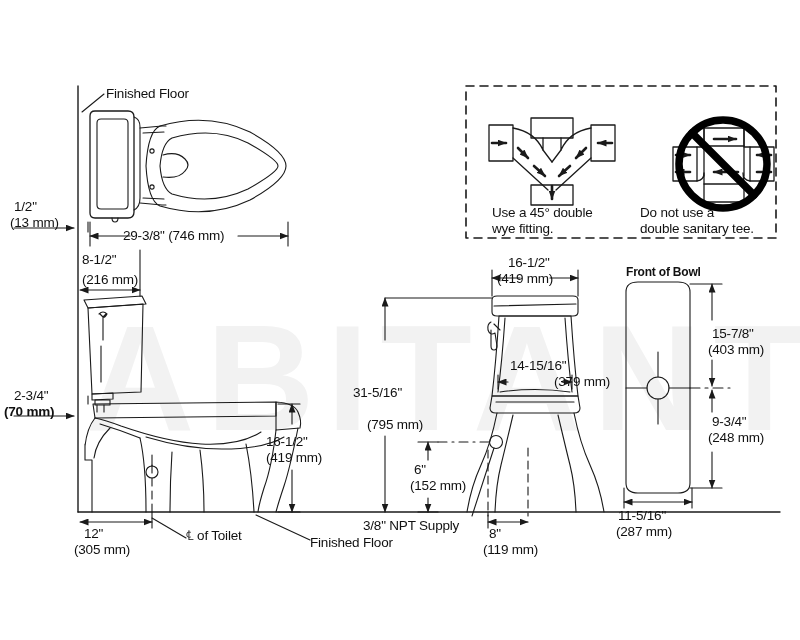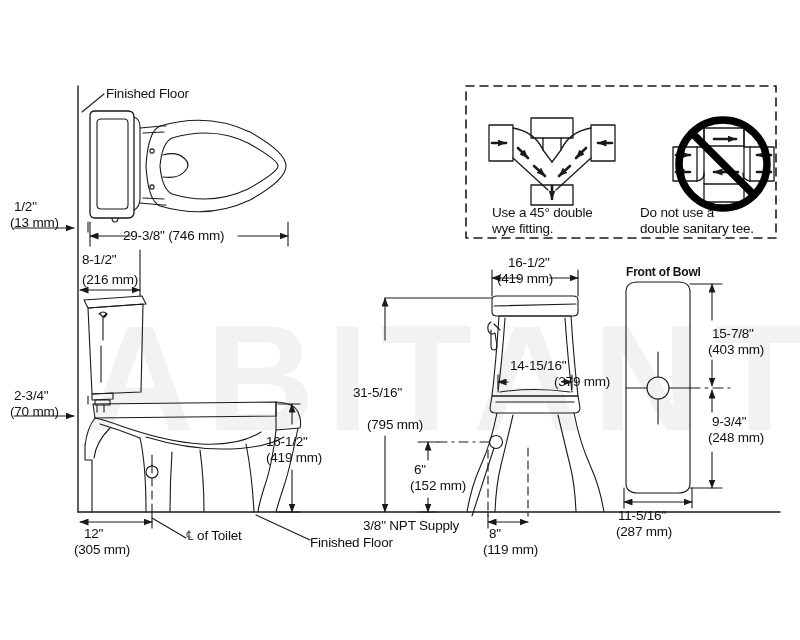--- a/index.html
+++ b/index.html
@@ -316,21 +316,21 @@
 
   <div class="lbl" style="left:14px; top:199px;">1/2"</div>
   <div class="lbl" style="left:10px; top:215px;">(13 mm)</div>
 
   <div class="lbl" style="left:123px; top:228px;">29-3/8" (746 mm)</div>
 
   <div class="lbl" style="left:82px; top:252px;">8-1/2"</div>
   <div class="lbl" style="left:82px; top:272px;text-align:center;">(216 mm)</div>
 
   <div class="lbl" style="left:14px; top:388px;">2-3/4"</div>
-  <div class="lbl" style="left:10px; top:404px;">(70 mm)</div>
+  <div class="lbl" style="left:4px; top:404px;font-weight:bold;">(70 mm)</div>
 
   <div class="lbl" style="left:266px; top:434px;">16-1/2"</div>
   <div class="lbl" style="left:266px; top:450px;">(419 mm)</div>
 
   <div class="lbl" style="left:84px; top:526px;">12"</div>
   <div class="lbl" style="left:74px; top:542px;">(305 mm)</div>
 
   <div class="lbl" style="left:186px; top:528px;">℄ of Toilet</div>
 
   <div class="lbl" style="left:310px; top:535px;">Finished Floor</div>

